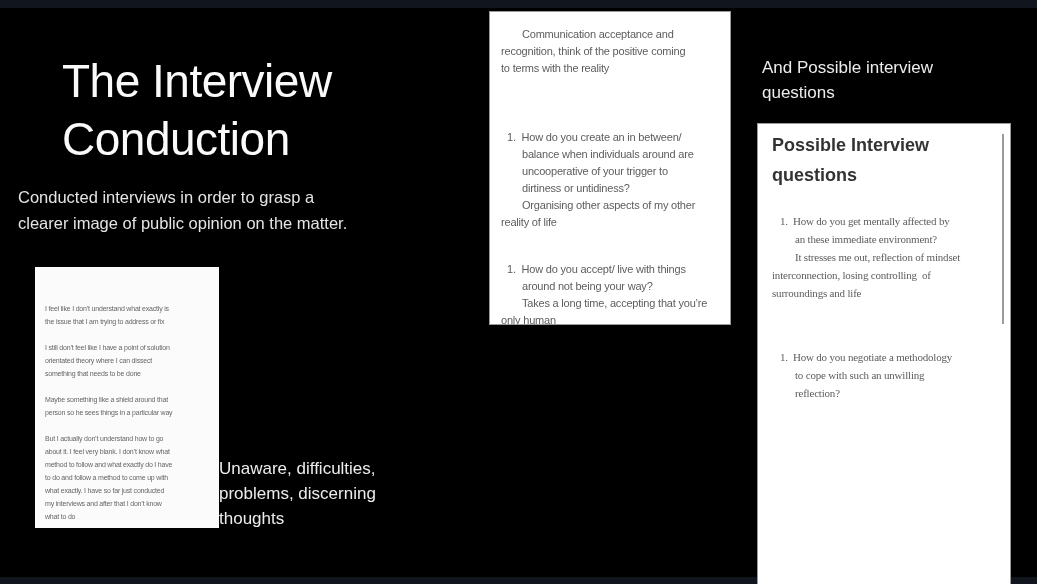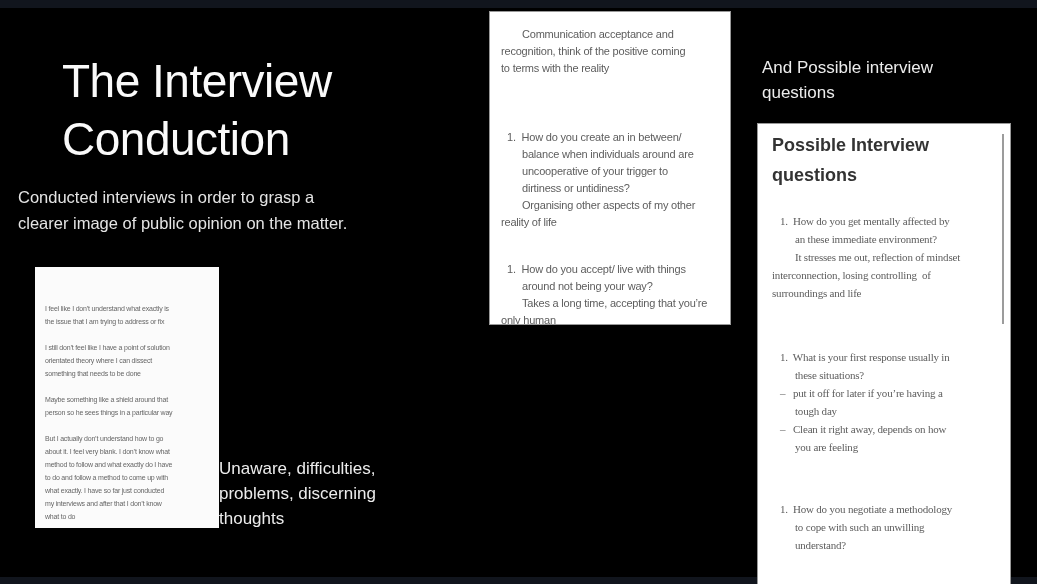--- a/index.html
+++ b/index.html
@@ -136,28 +136,20 @@
   <div class="card right-card">
     <div class="rc-heading">Possible Interview
 questions</div>
     <div class="grp-q1">
       <div class="ln num">1.  How do you get mentally affected by</div>
       <div class="ln ind">an these immediate environment?</div>
       <div class="ln ind">It stresses me out, reflection of mindset</div>
       <div class="ln">interconnection, losing controlling  of</div>
       <div class="ln">surroundings and life</div>
     </div>
-    <div class="grp-q2">
-      <div class="ln num">1.  What is your first response usually in</div>
-      <div class="ln ind">these situations?</div>
-      <div class="ln dash">–   put it off for later if you’re having a</div>
-      <div class="ln ind">tough day</div>
-      <div class="ln dash">–   Clean it right away, depends on how</div>
-      <div class="ln ind">you are feeling</div>
-    </div>
     <div class="grp-q3">
       <div class="ln num">1.  How do you negotiate a methodology</div>
       <div class="ln ind">to cope with such an unwilling</div>
-      <div class="ln ind">understand?</div>
+      <div class="ln ind">reflection?</div>
     </div>
     <div class="scroll-thumb"></div>
   </div>
 </div>
 
 </body></html>

